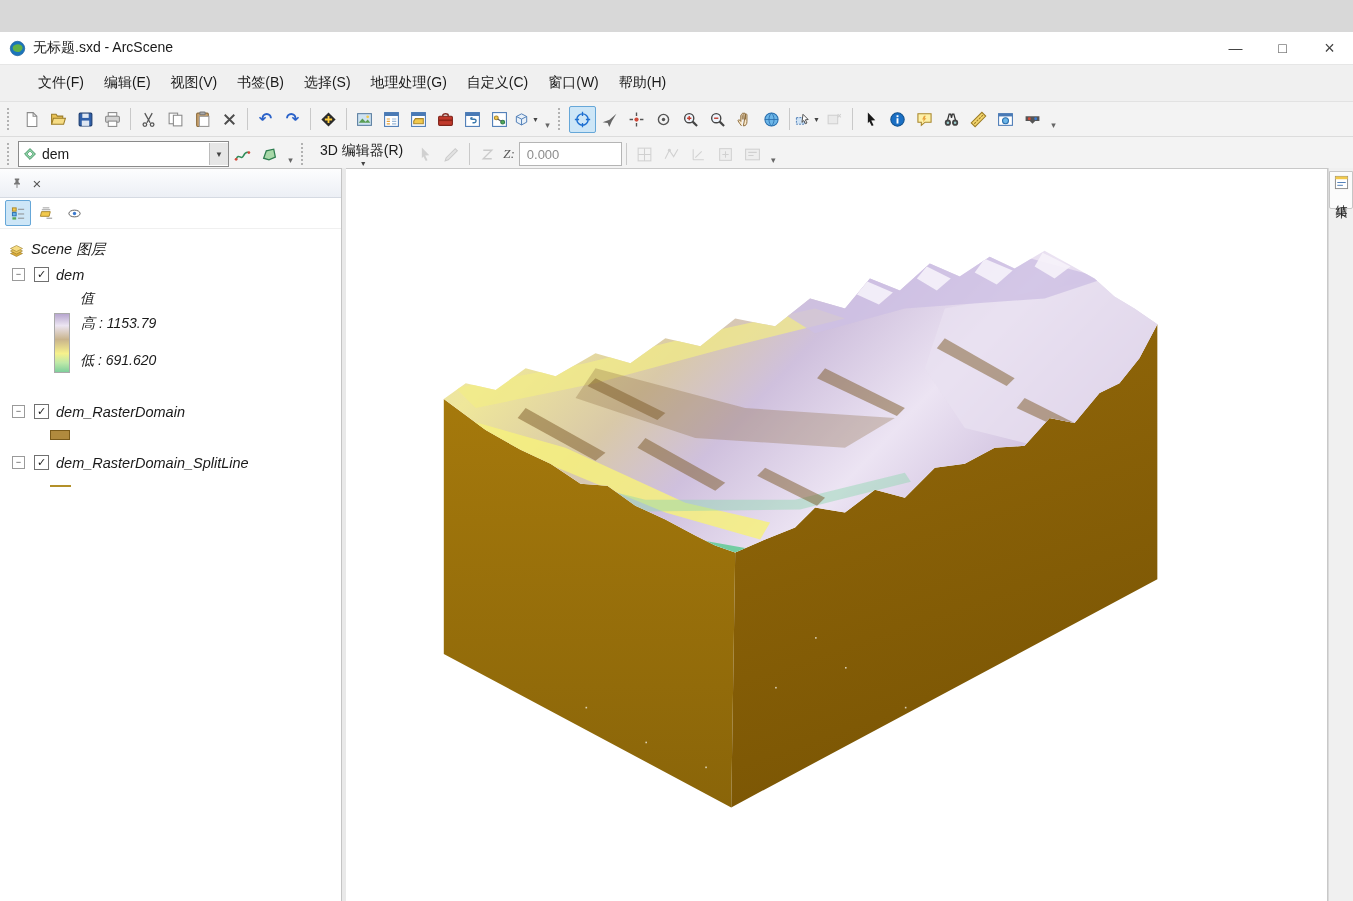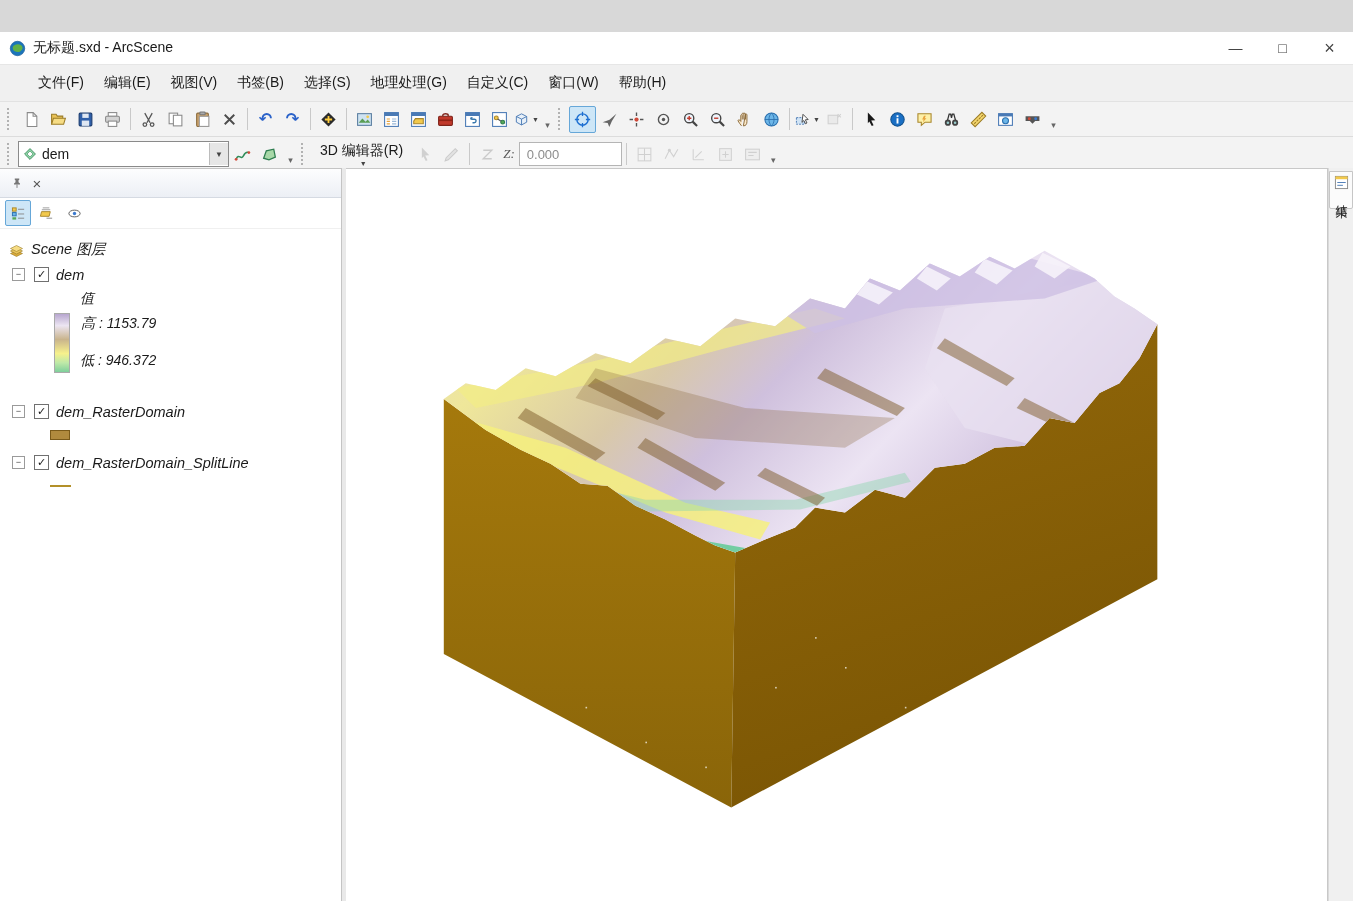--- a/index.html
+++ b/index.html
@@ -465,21 +465,21 @@
           <span class="cb">✓</span>
           <span class="tlabel">dem</span>
         </div>
         <div class="legend-field">
           <span>值</span>
         </div>
         <div class="ramp-row">
           <div class="ramp"></div>
           <div class="ramp-labels">
             <span>高 : 1153.79</span>
-            <span>低 : 946.372</span>
+            <span>低 : 691.620</span>
           </div>
         </div>
 
         <div class="trow gap-top">
           <span class="exp">−</span>
           <span class="cb">✓</span>
           <span class="tlabel">dem_RasterDomain</span>
         </div>
         <div class="symbol-row">
           <span class="swatch"></span>

